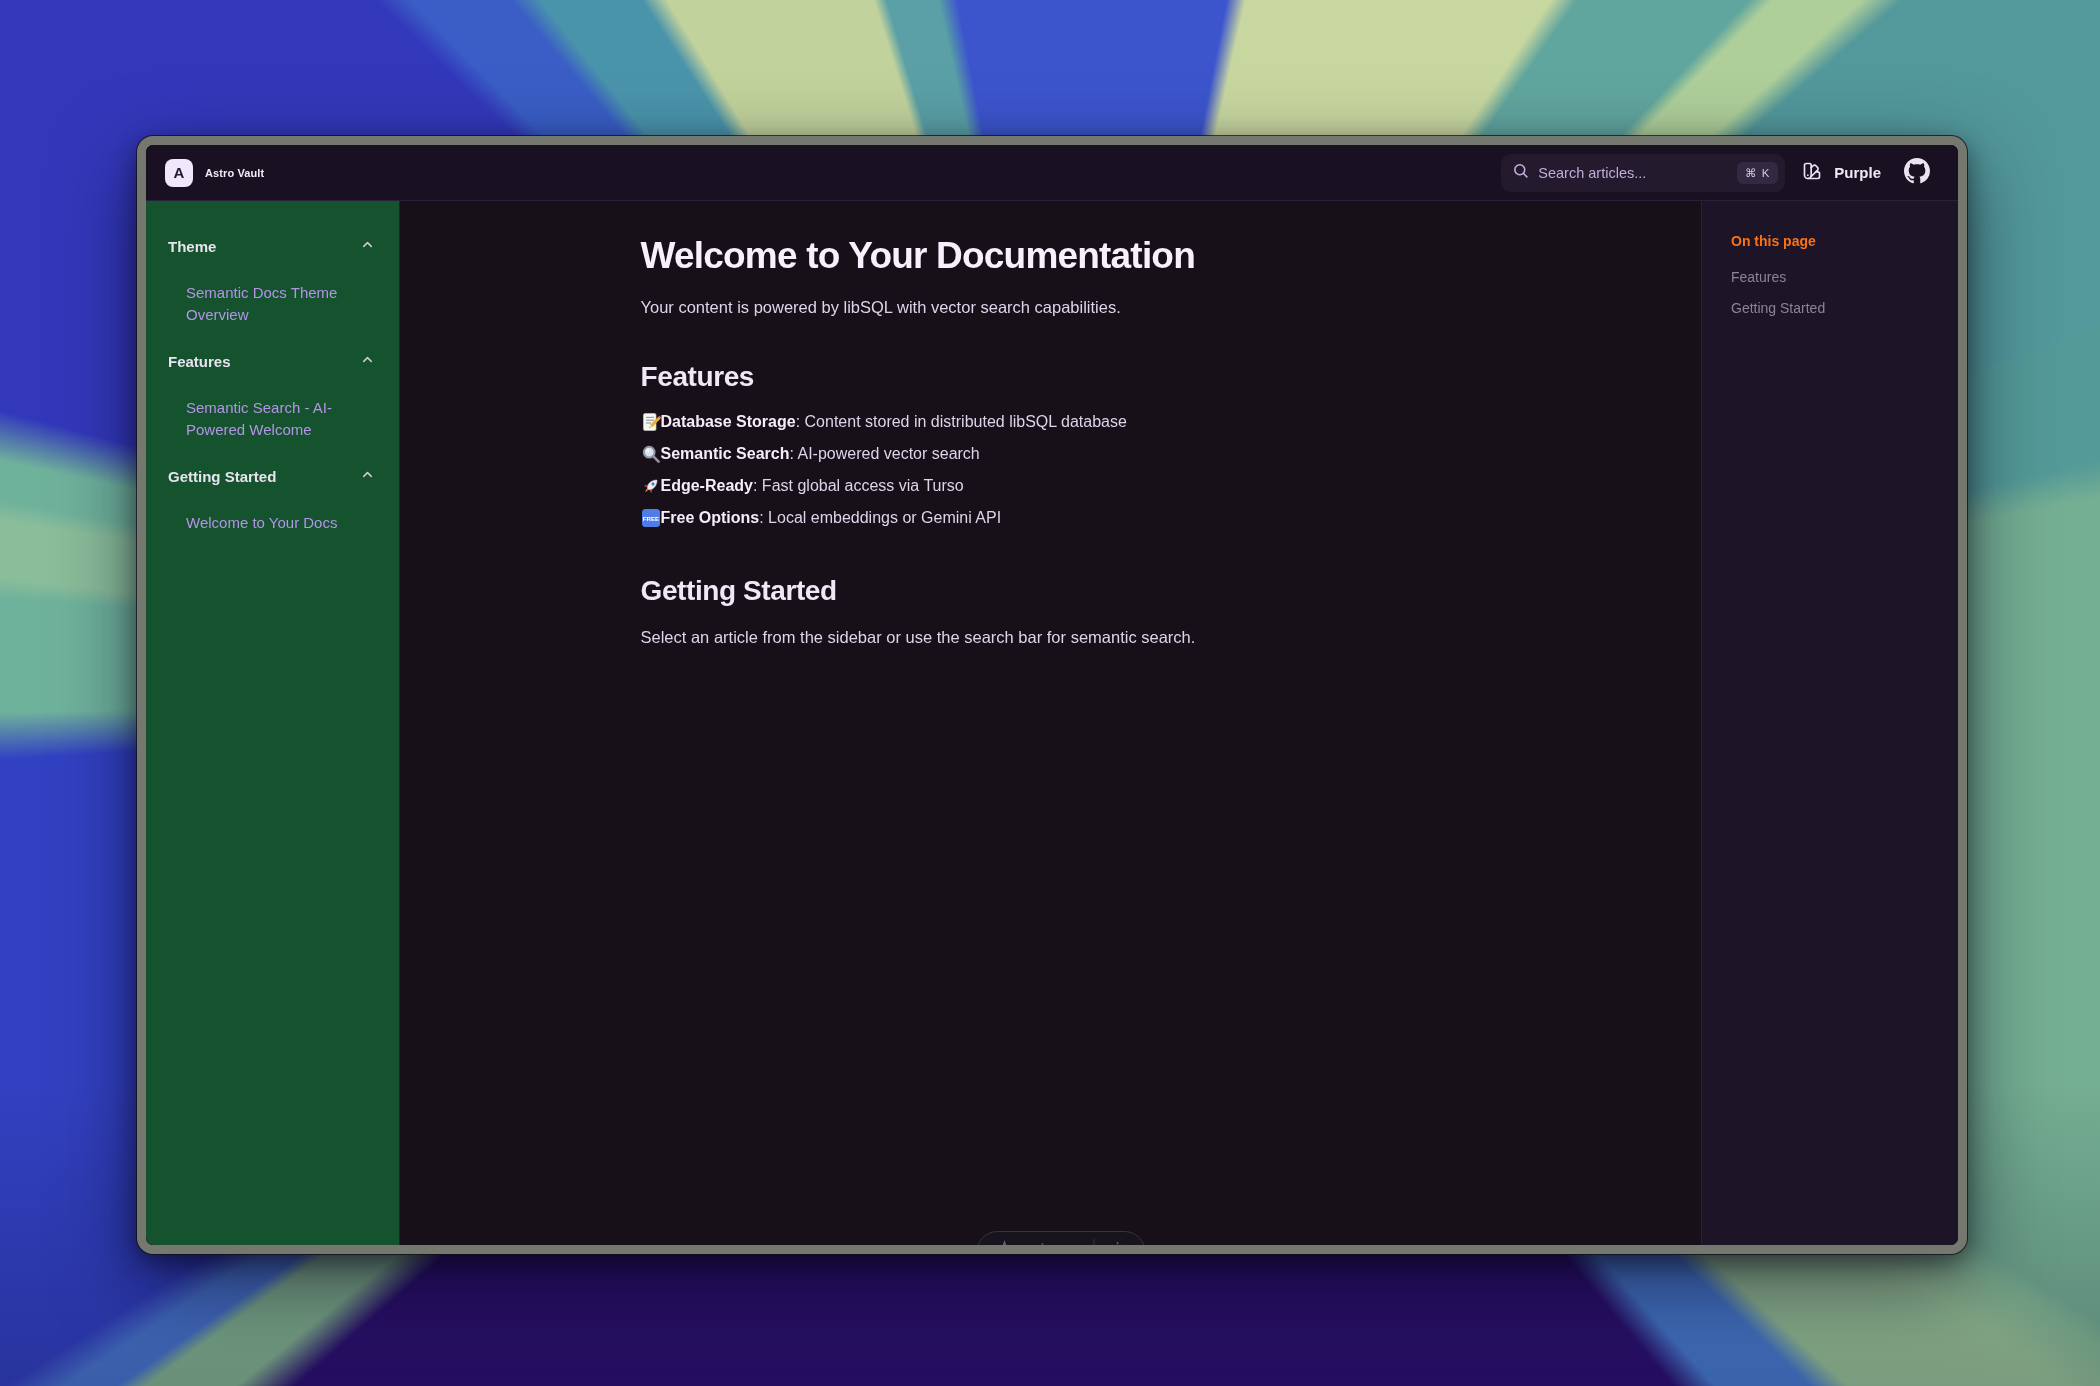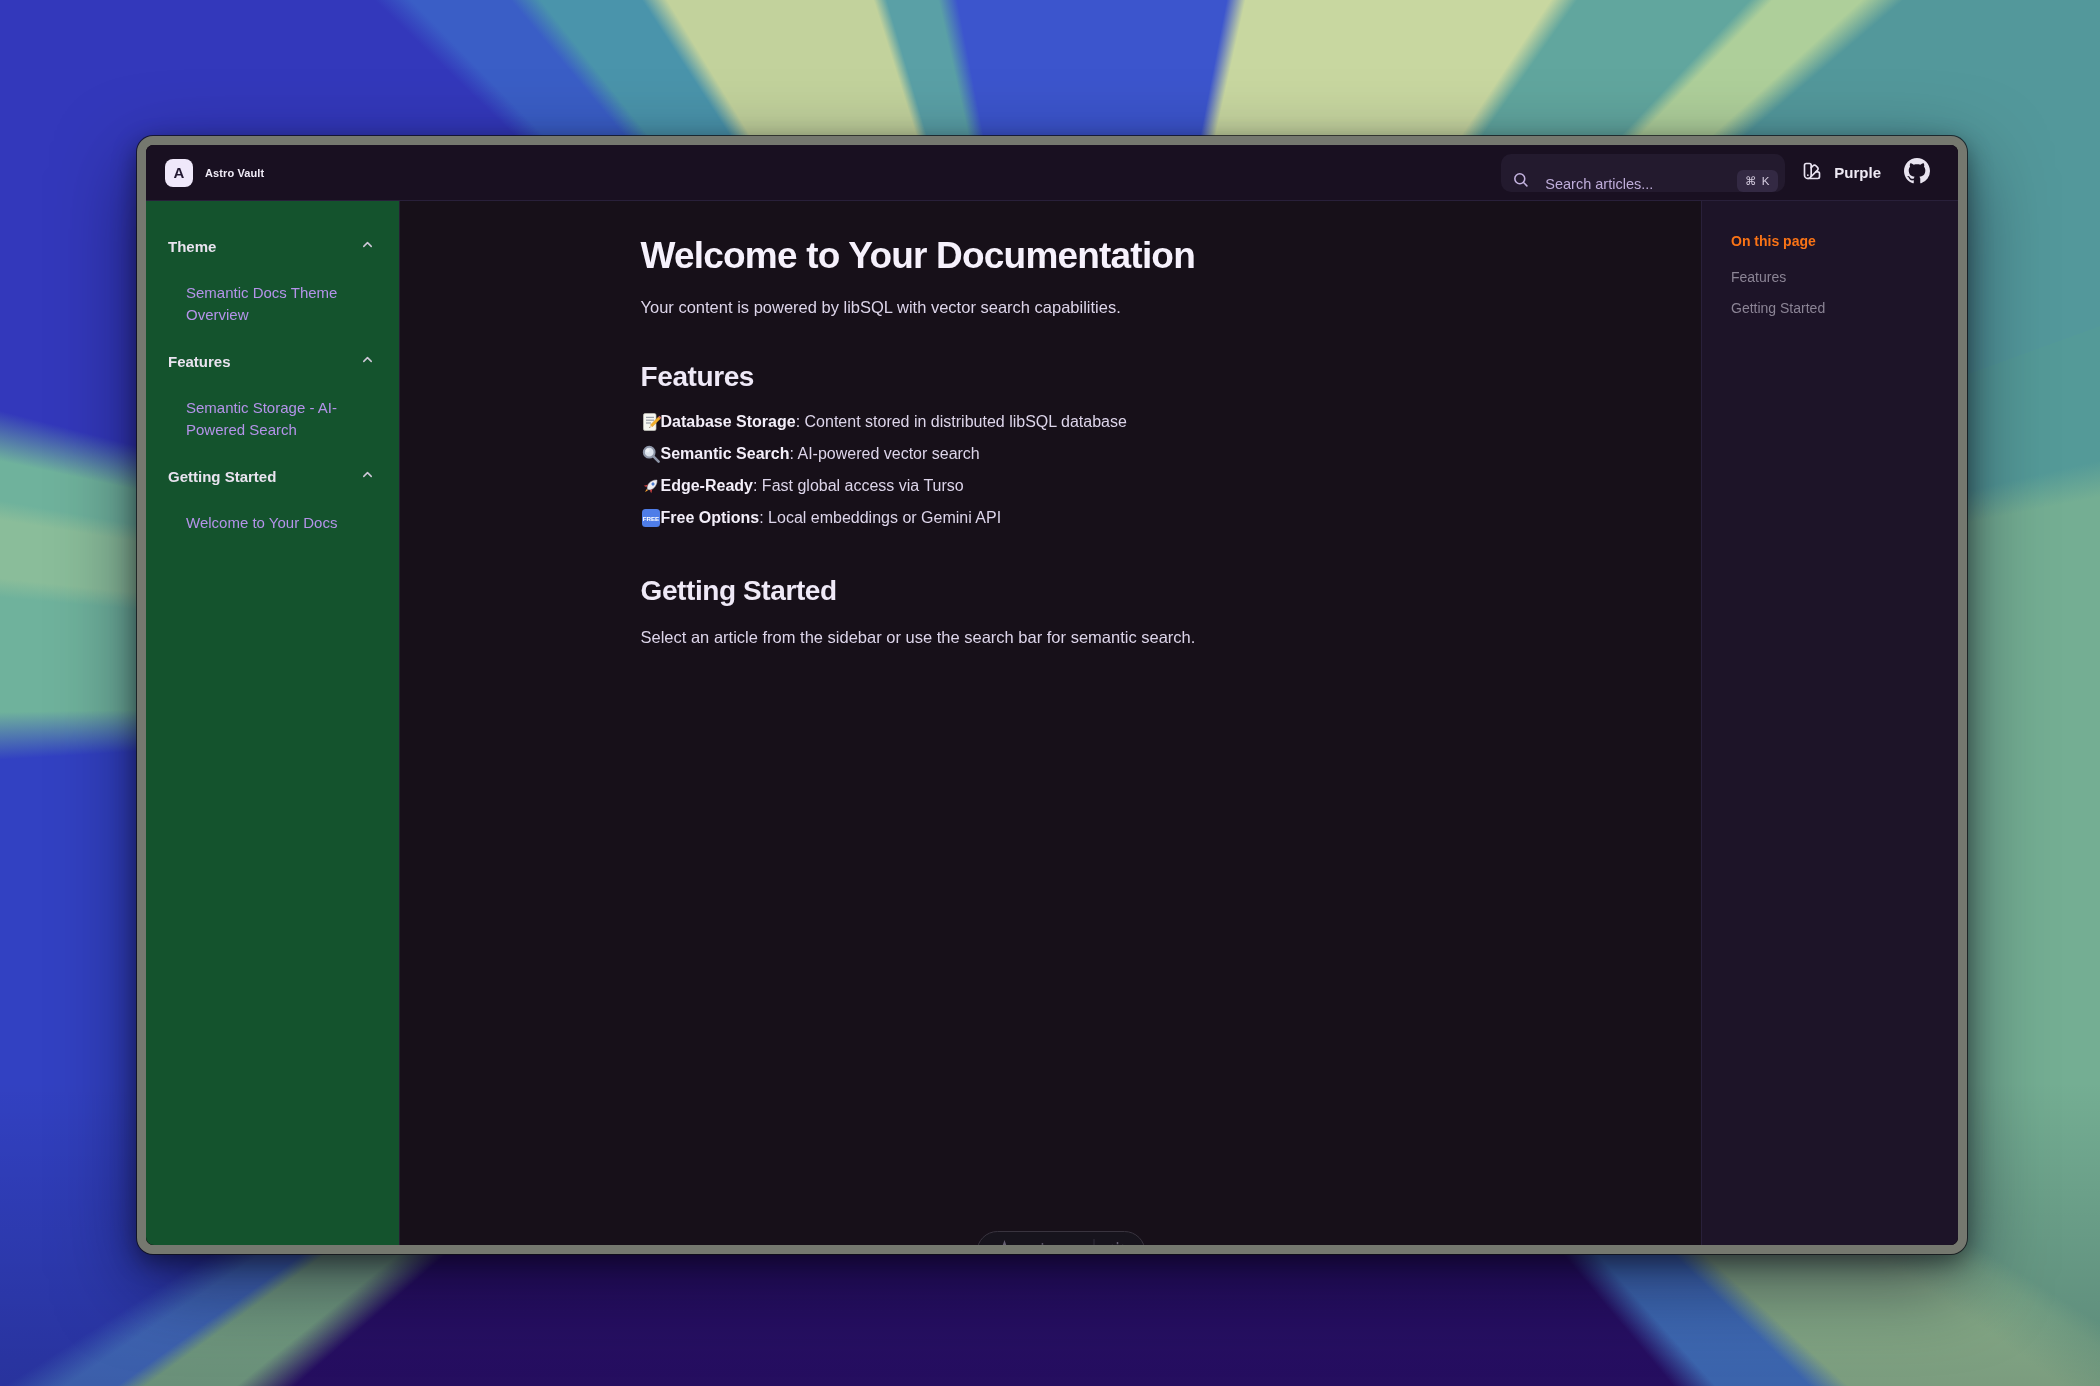--- a/index.html
+++ b/index.html
@@ -58,21 +58,21 @@
   .brand{display:flex;align-items:center;gap:12px;}
   .logo{
     width:28px;height:28px;border-radius:8px;background:#efe8fa;color:#221831;
     display:flex;align-items:center;justify-content:center;
     font-size:15px;font-weight:700;
   }
   .app-title{font-size:11px;font-weight:700;color:#f1ecf7;letter-spacing:.1px;}
   .header-spacer{flex:1;}
   .search{
     width:284px;height:38px;border-radius:10px;background:#231a2e;
-    display:flex;align-items:flex-end;gap:16px;padding:0 7px 0 11px;box-sizing:border-box;
+    display:flex;align-items:center;gap:9px;padding:0 7px 0 11px;box-sizing:border-box;
     cursor:text;
   }
   .search svg{flex:0 0 auto;}
   .search-ph{font-size:14.5px;color:#bfadda;flex:1;}
   .kbd{
     background:#332943;border-radius:6px;padding:4px 8px;font-size:11.5px;
     color:#d3cade;letter-spacing:1px;white-space:nowrap;
   }
   .theme-btn{display:flex;align-items:center;gap:12px;margin-left:17px;cursor:pointer;}
   .theme-btn span{font-size:15px;font-weight:600;color:#efeaf5;}
@@ -182,21 +182,21 @@
             </div>
             <a class="side-link">Semantic Docs Theme Overview</a>
           </div>
           <div class="side-sec">
             <div class="side-sec-head">
               <span class="side-sec-label">Features</span>
               <span><svg width="15" height="15" viewBox="0 0 24 24" fill="none" stroke="#cfc8d8" stroke-width="2.4" stroke-linecap="round" stroke-linejoin="round">
                   <polyline points="6 15 12 9 18 15"></polyline>
                 </svg></span>
             </div>
-            <a class="side-link">Semantic Storage - AI-Powered Search</a>
+            <a class="side-link">Semantic Search - AI-Powered Welcome</a>
           </div>
           <div class="side-sec">
             <div class="side-sec-head">
               <span class="side-sec-label">Getting Started</span>
               <span><svg width="15" height="15" viewBox="0 0 24 24" fill="none" stroke="#cfc8d8" stroke-width="2.4" stroke-linecap="round" stroke-linejoin="round">
                   <polyline points="6 15 12 9 18 15"></polyline>
                 </svg></span>
             </div>
             <a class="side-link">Welcome to Your Docs</a>
           </div>

